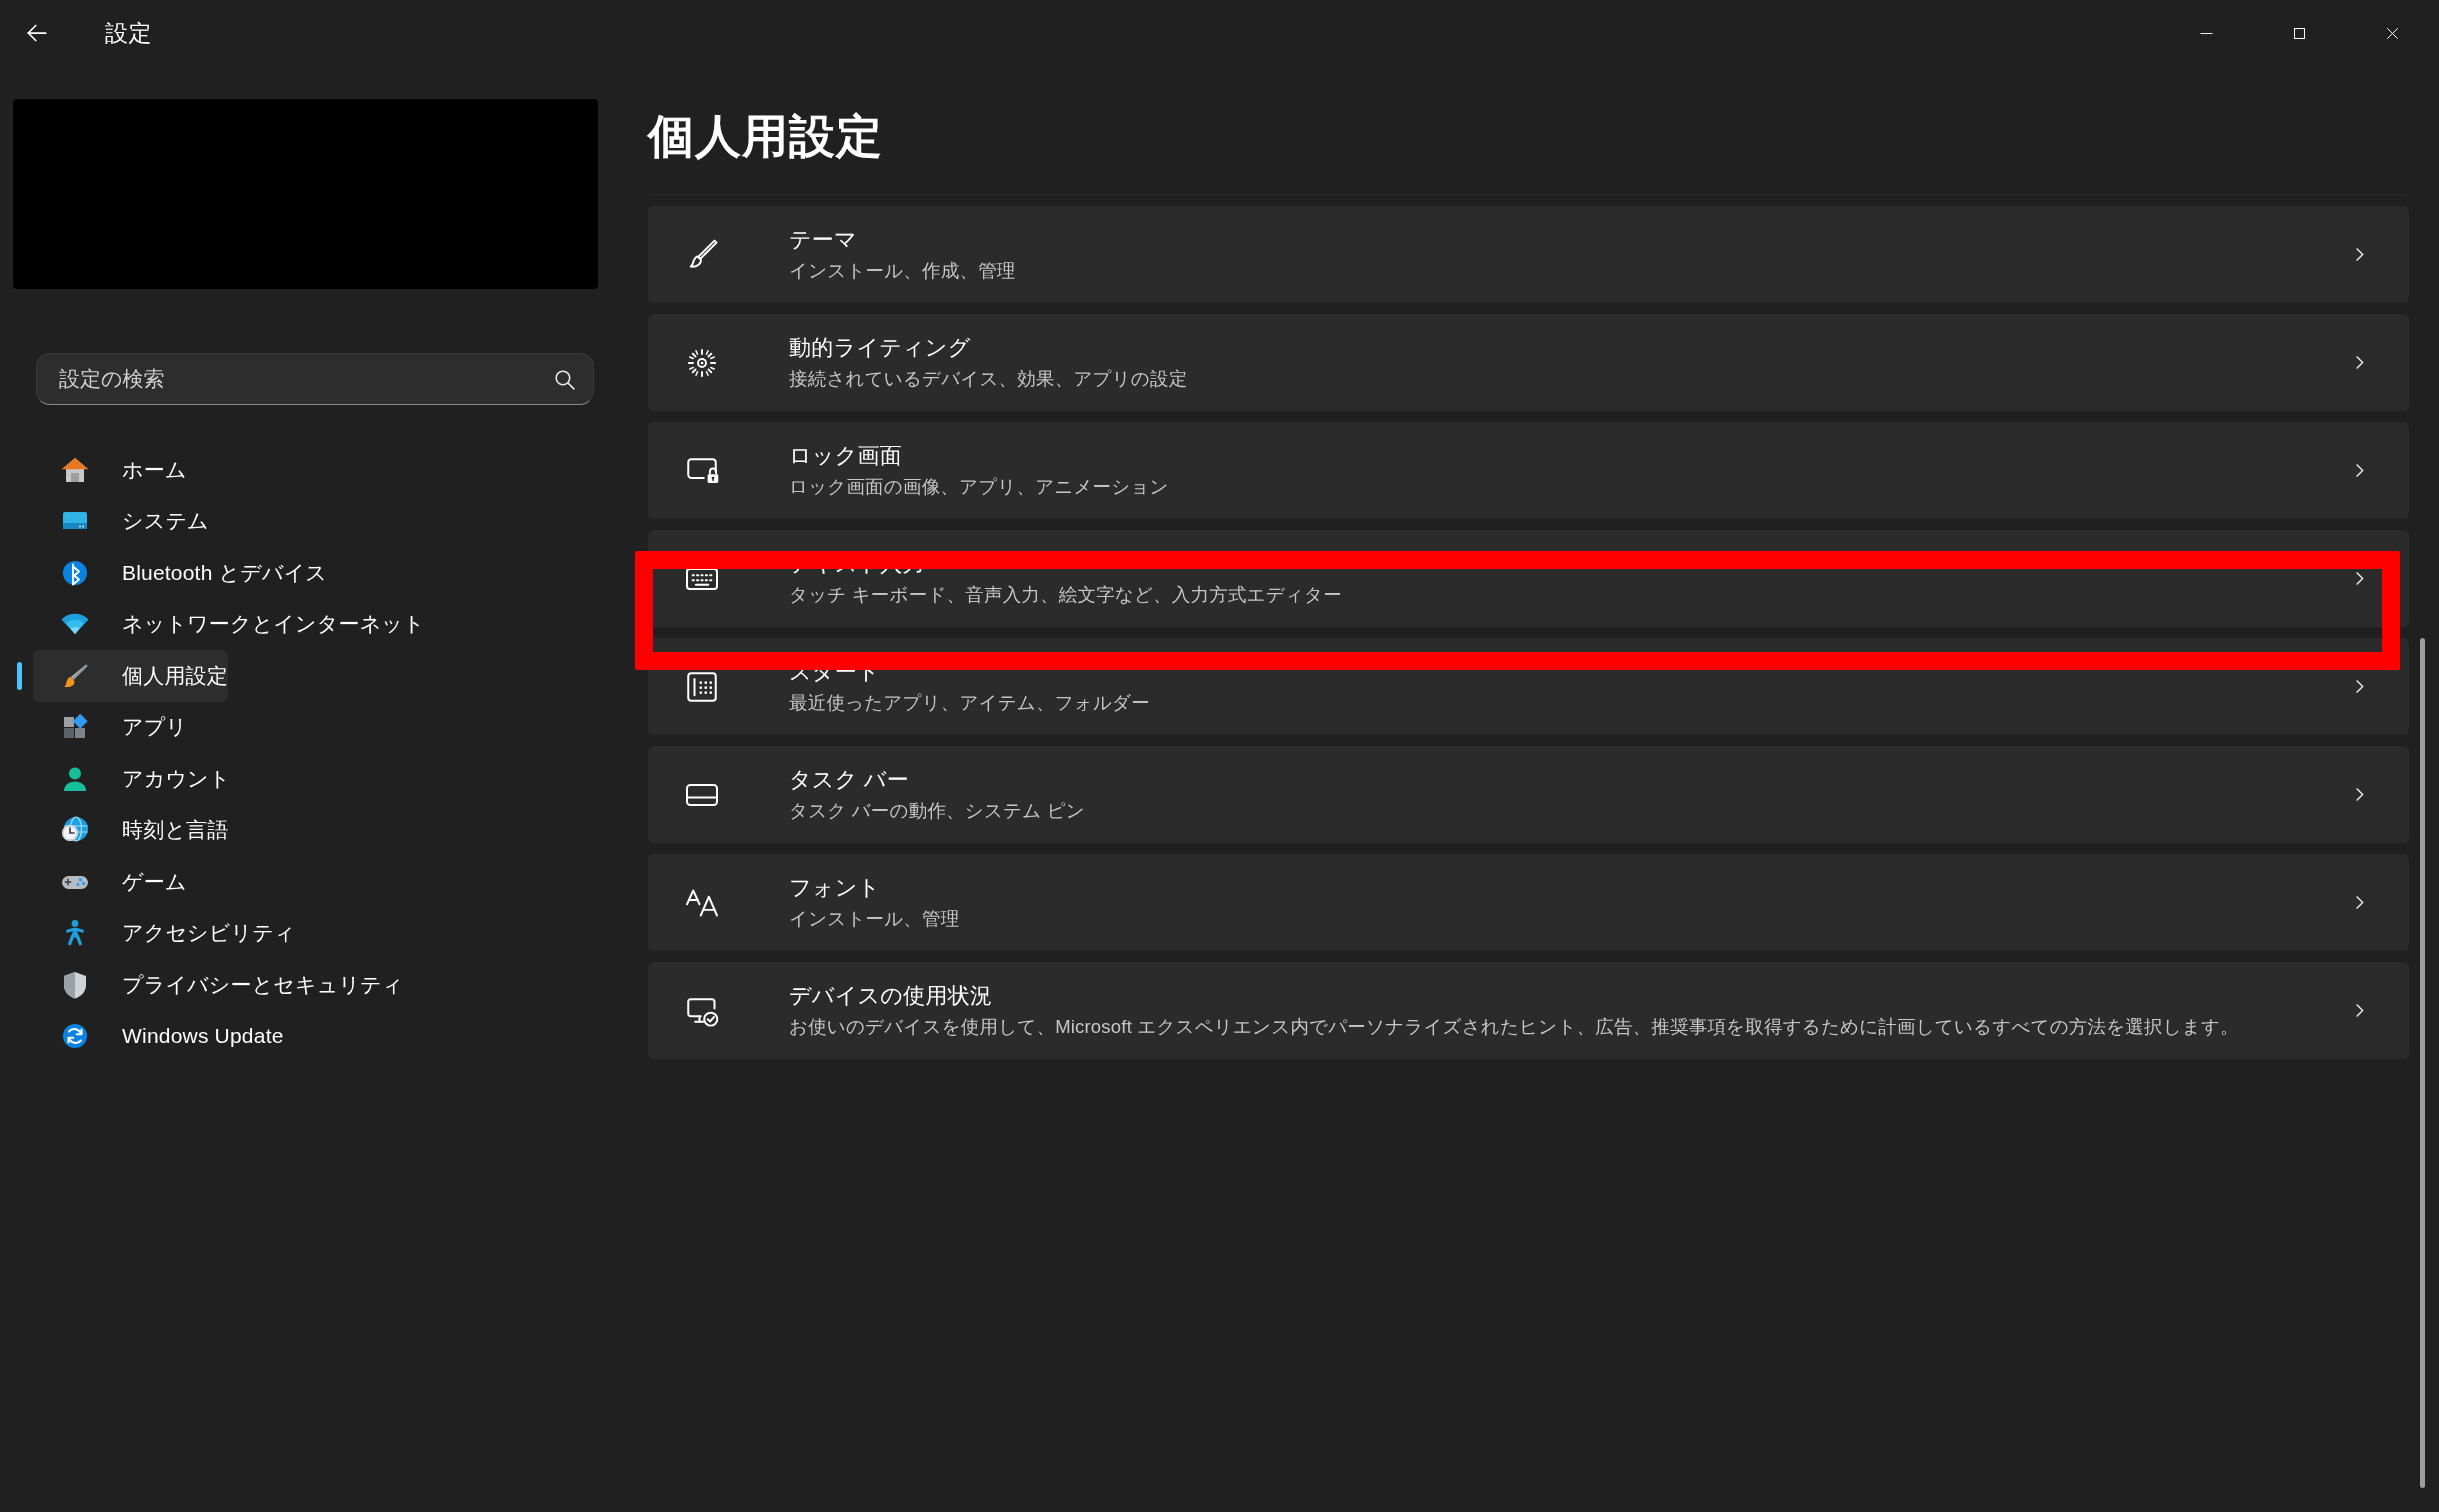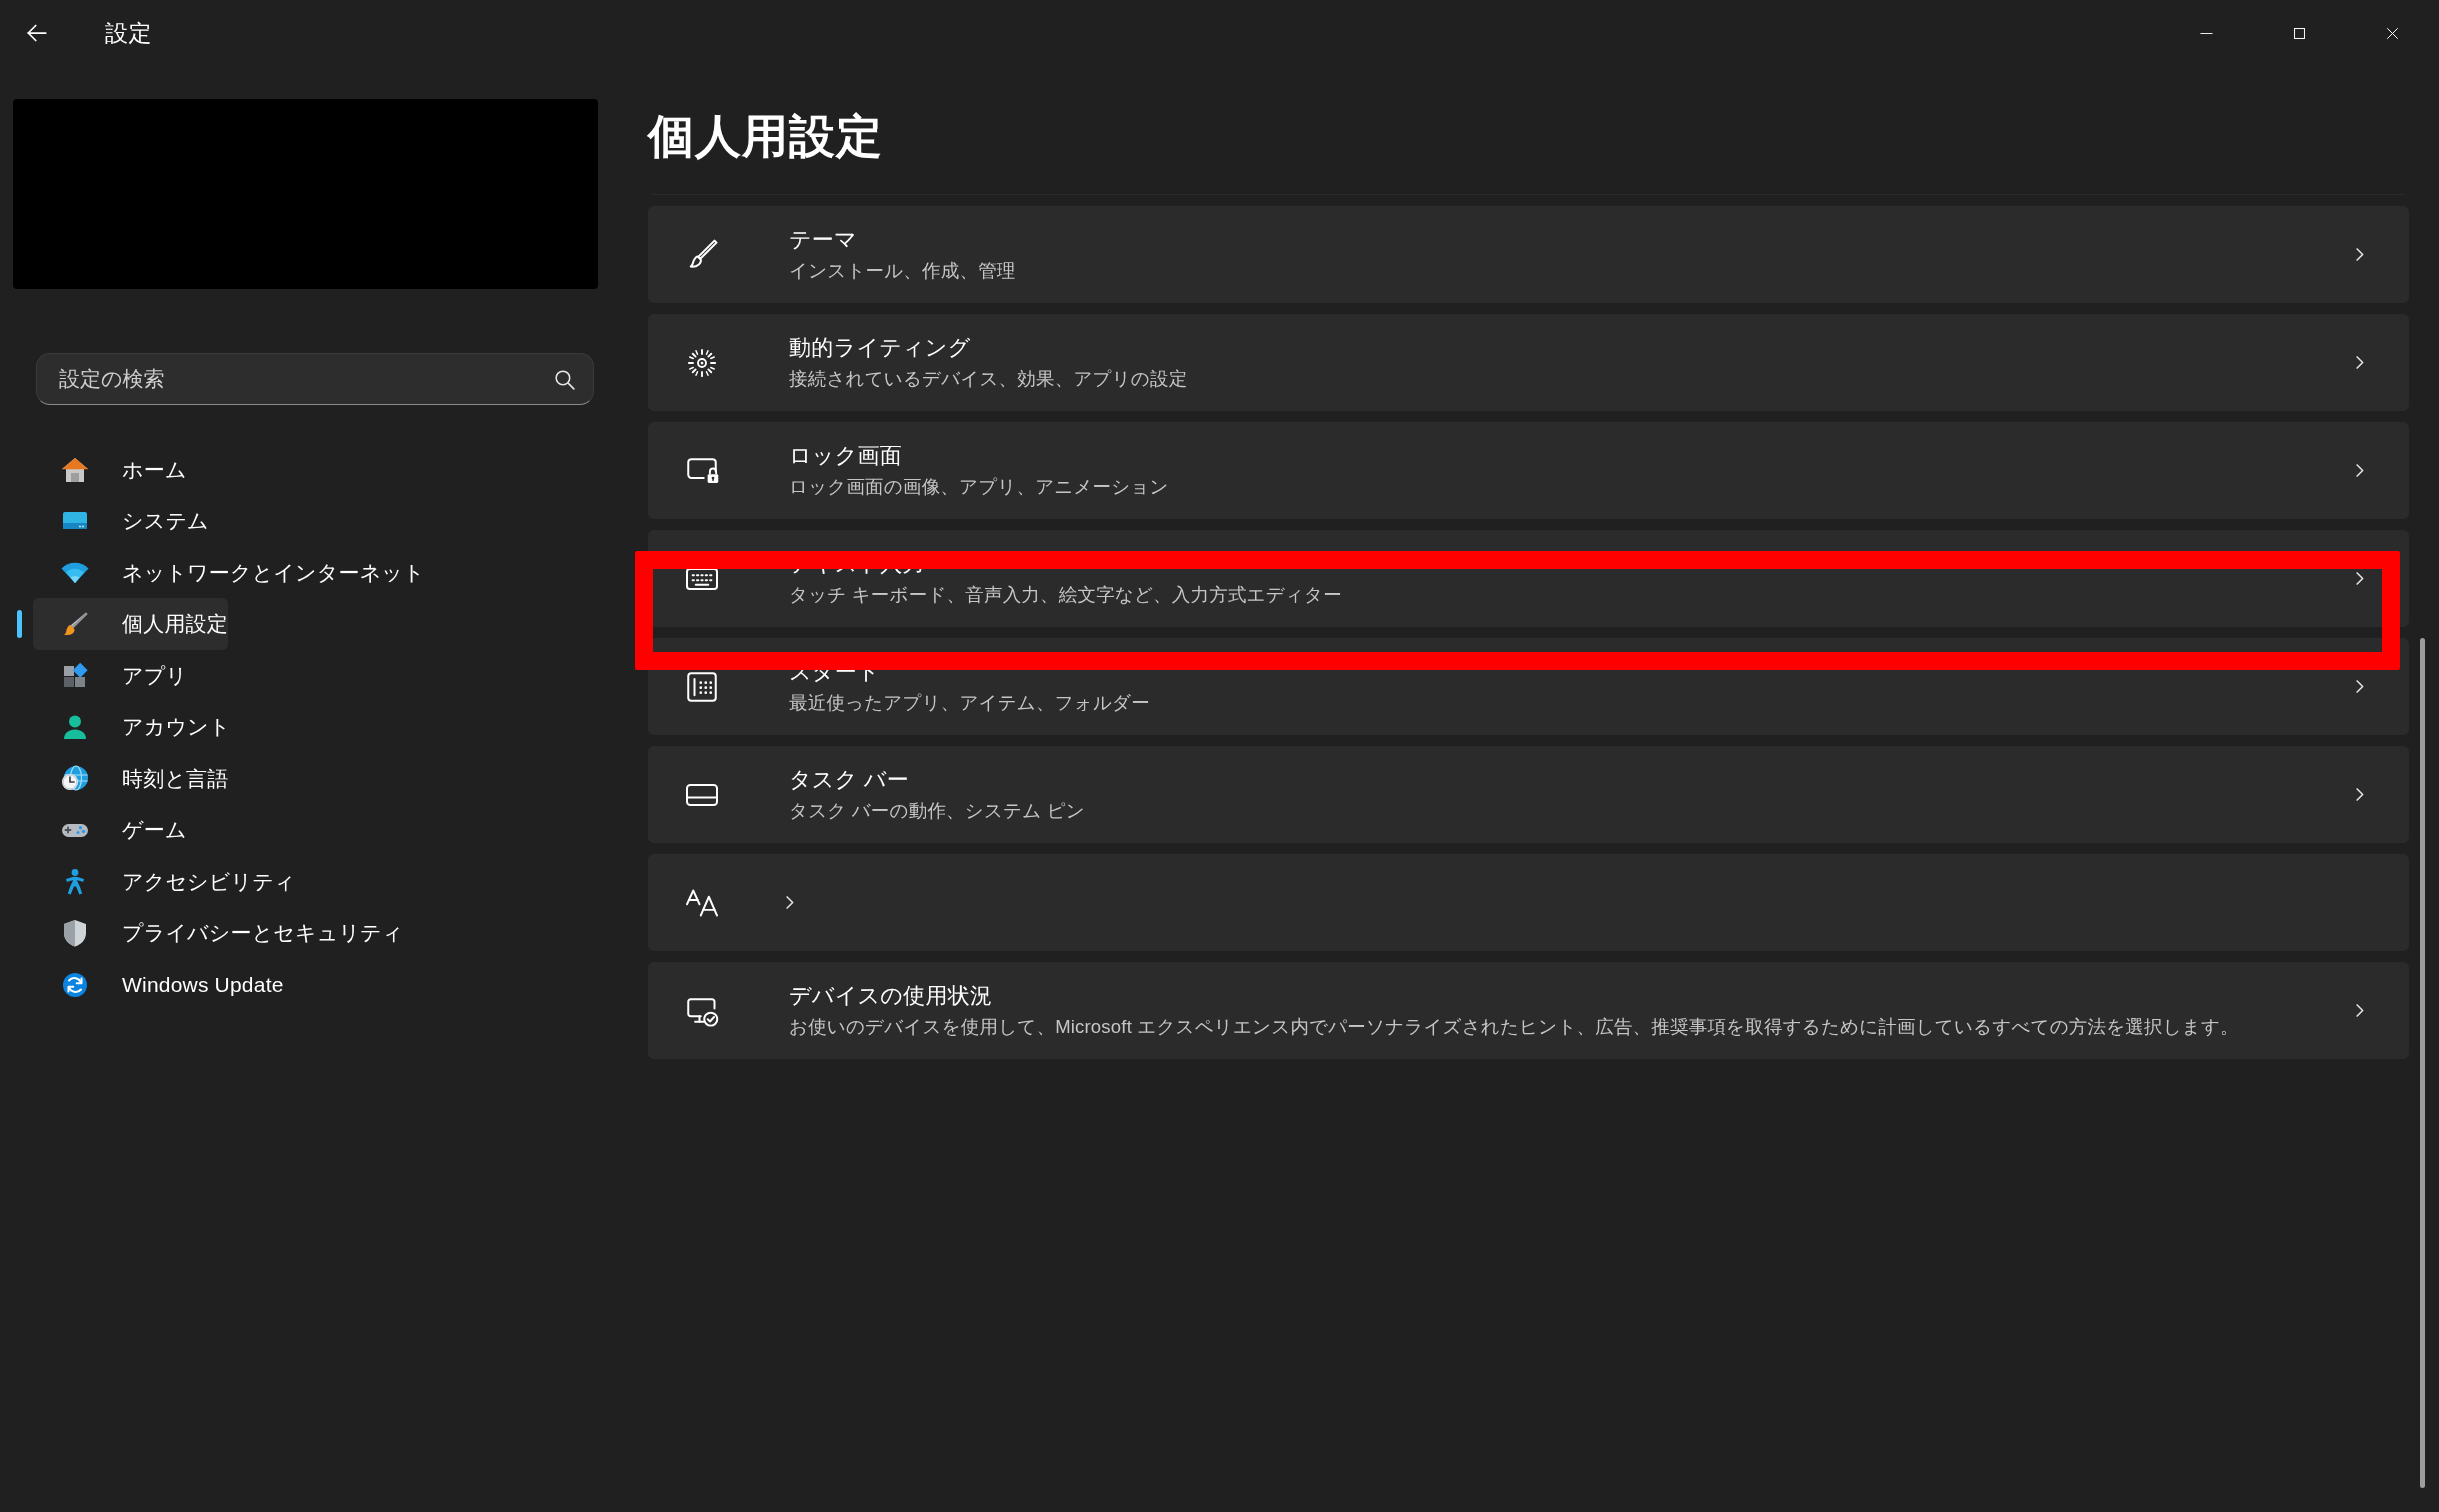--- a/index.html
+++ b/index.html
@@ -343,20 +343,31 @@
             <rect x="4" y="7" width="24" height="17" rx="2" fill="#2fb4e4"></rect>
             <rect x="4" y="18" width="24" height="6" rx="0" fill="#1786c5"></rect>
             <circle cx="21" cy="21.5" r="1" fill="#bfe9f8"></circle>
             <circle cx="24" cy="21.5" r="1" fill="#bfe9f8"></circle>
           </svg>
         </span>
         <span class="nav-label">システム</span>
       </div>
         </div>
 
+      <div class="nav-row-wrap">
+          <div class="nav-item">
+        <span class="nav-ico">
+          <svg viewBox="0 0 32 32">
+            <circle cx="16" cy="16" r="12" fill="#0a84e0"></circle>
+            <path d="M14 9.5l6 5-6 5v-12 20l6-5-6-5" fill="none" stroke="#ffffff" stroke-width="1.9" stroke-linejoin="round" stroke-linecap="round"></path>
+          </svg>
+        </span>
+        <span class="nav-label">Bluetooth とデバイス</span>
+      </div>
+        </div>
 
       <div class="nav-row-wrap">
           <div class="nav-item">
         <span class="nav-ico">
           <svg viewBox="0 0 32 32">
             <path d="M16 26L2.5 11.5a19 19 0 0 1 27 0z" fill="#1f9fe0"></path>
             <path d="M16 26L7 15.5a12.5 12.5 0 0 1 18 0z" fill="#36bdf0"></path>
             <path d="M16 26l-4.5-5.4a7 7 0 0 1 9 0z" fill="#77d6f7"></path>
           </svg>
         </span>
@@ -618,20 +629,24 @@
 
       <div class="row">
         <span class="row-ico">
           <svg viewBox="0 0 32 32" fill="none" stroke="#ffffff" stroke-width="1.55" stroke-linecap="round" stroke-linejoin="round">
             <path d="M4 17L9 6l5 11"></path>
             <path d="M5.5 13.6h7"></path>
             <path d="M15 26l6.5-15L28 26"></path>
             <path d="M17 21.5h9"></path>
           </svg>
         </span>
+        <span class="row-text">
+          <div class="row-title">フォント</div>
+          <div class="row-sub">インストール、管理</div>
+        </span>
         <span class="row-chevron">
           <svg viewBox="0 0 24 24" fill="none" stroke="currentColor" stroke-width="2" stroke-linecap="round" stroke-linejoin="round">
             <path d="M9 5l7 7-7 7"></path>
           </svg>
         </span>
       </div>
 
       <div class="row">
         <span class="row-ico">
           <svg viewBox="0 0 32 32" fill="none" stroke="#ffffff" stroke-width="1.6" stroke-linecap="round" stroke-linejoin="round">

